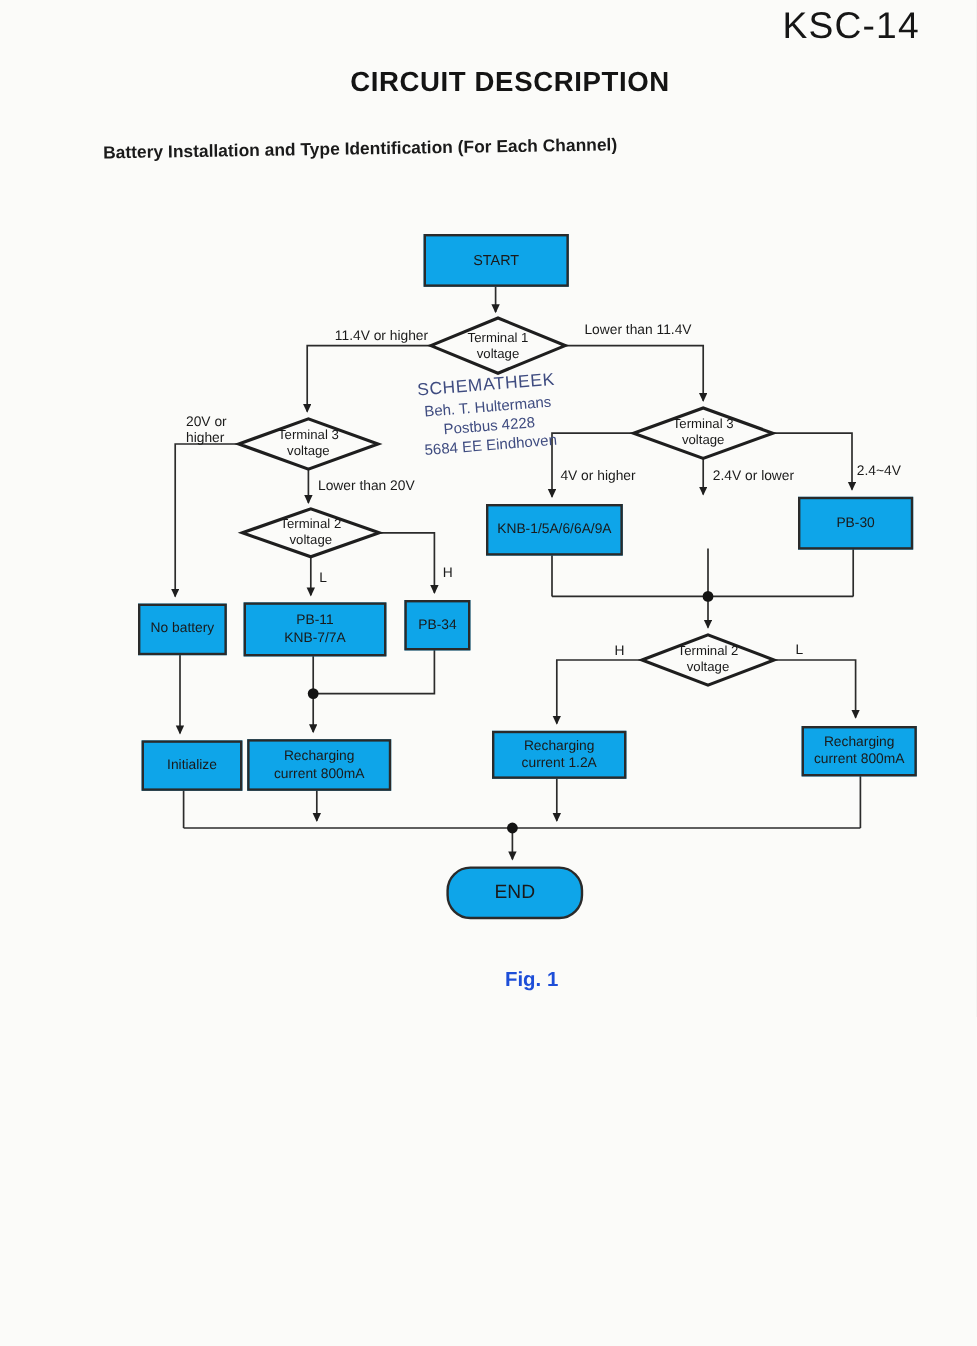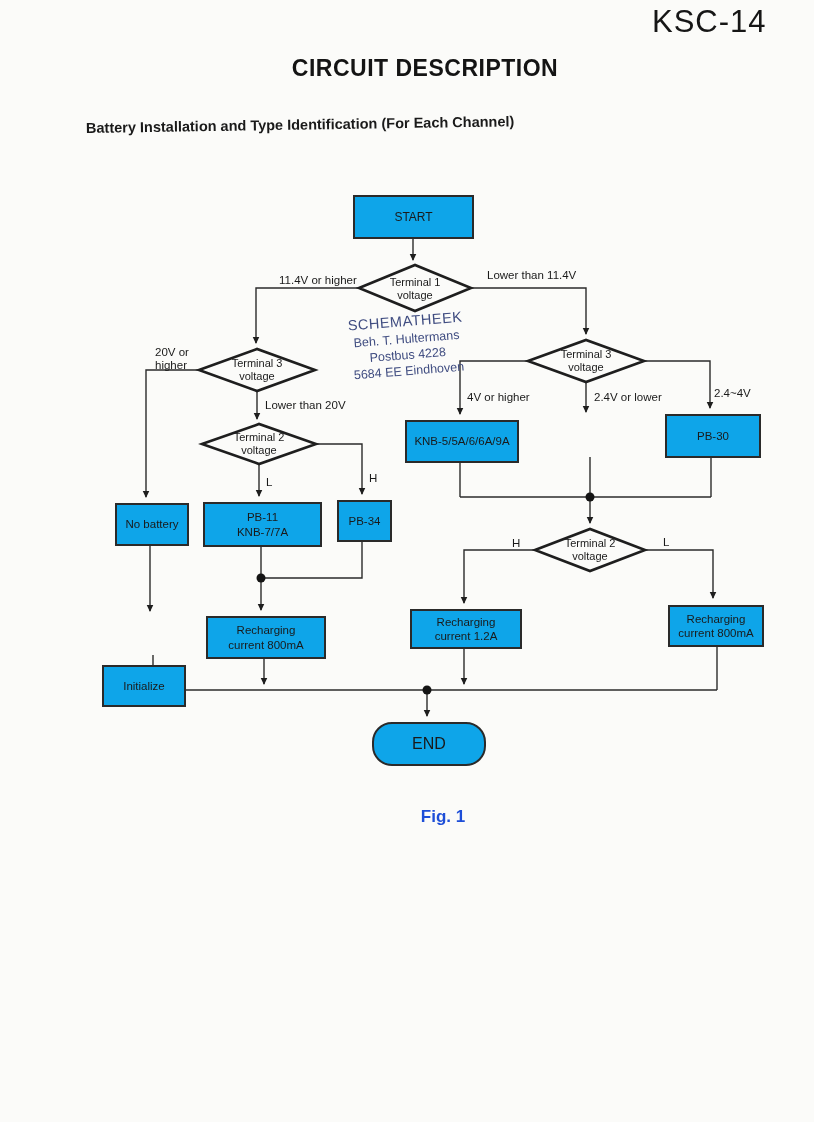--- a/index.html
+++ b/index.html
@@ -125,24 +125,24 @@
     </g>
   </svg>
 
   <div class="box" style="left:353px;top:195px;width:117px;height:40px;font-size:12px;">START</div>
 
   <div class="box" style="left:115px;top:503px;width:70px;height:39px;">No battery</div>
   <div class="box" style="left:203px;top:502px;width:115px;height:41px;">PB-11
 KNB-7/7A</div>
   <div class="box" style="left:337px;top:500px;width:51px;height:38px;">PB-34</div>
 
-  <div class="box" style="left:405px;top:420px;width:110px;height:39px;">KNB-5/5A/6/6A/9A</div>
+  <div class="box" style="left:405px;top:420px;width:110px;height:39px;">KNB-1/5A/6/6A/9A</div>
   <div class="box" style="left:665px;top:414px;width:92px;height:40px;">PB-30</div>
 
-  <div class="box" style="left:102px;top:617px;width:80px;height:38px;margin-top:48px;">Initialize</div>
+  <div class="box" style="left:118px;top:617px;width:80px;height:38px;">Initialize</div>
   <div class="box" style="left:206px;top:616px;width:116px;height:39px;">Recharging
 current 800mA</div>
   <div class="box" style="left:410px;top:609px;width:108px;height:36px;">Recharging
 current 1.2A</div>
   <div class="box" style="left:668px;top:605px;width:92px;height:38px;">Recharging
 current 800mA</div>
 
   <div class="box end-box" style="left:372px;top:722px;width:110px;height:40px;font-size:16px;">END</div>
 
   <div class="dlabel" style="left:365px;top:272px;height:34px;">Terminal 1

